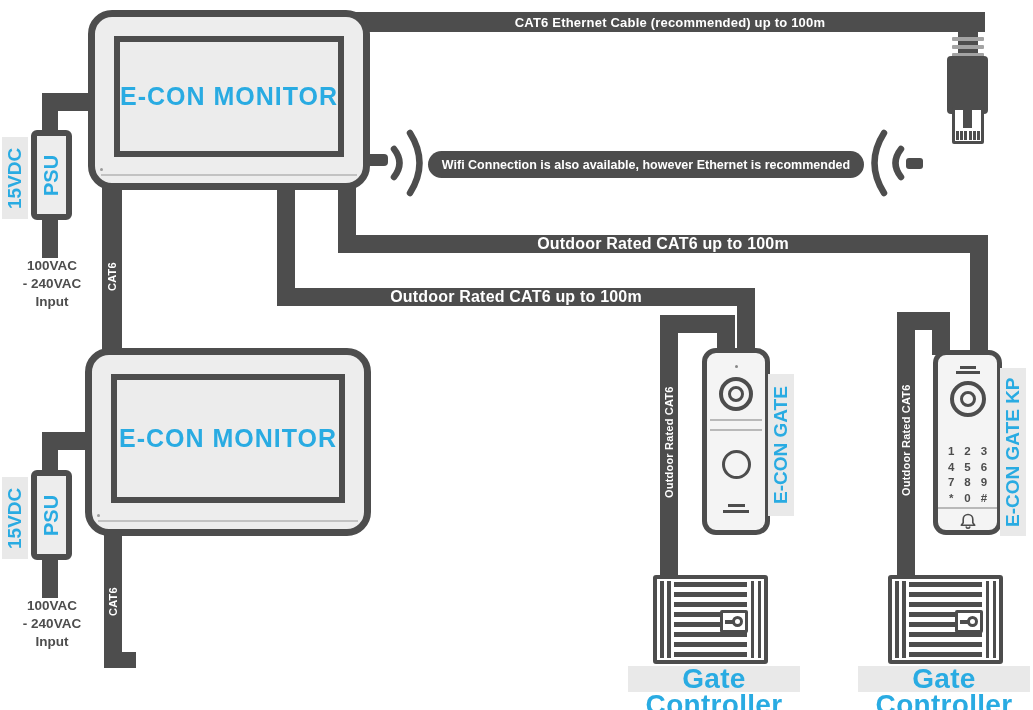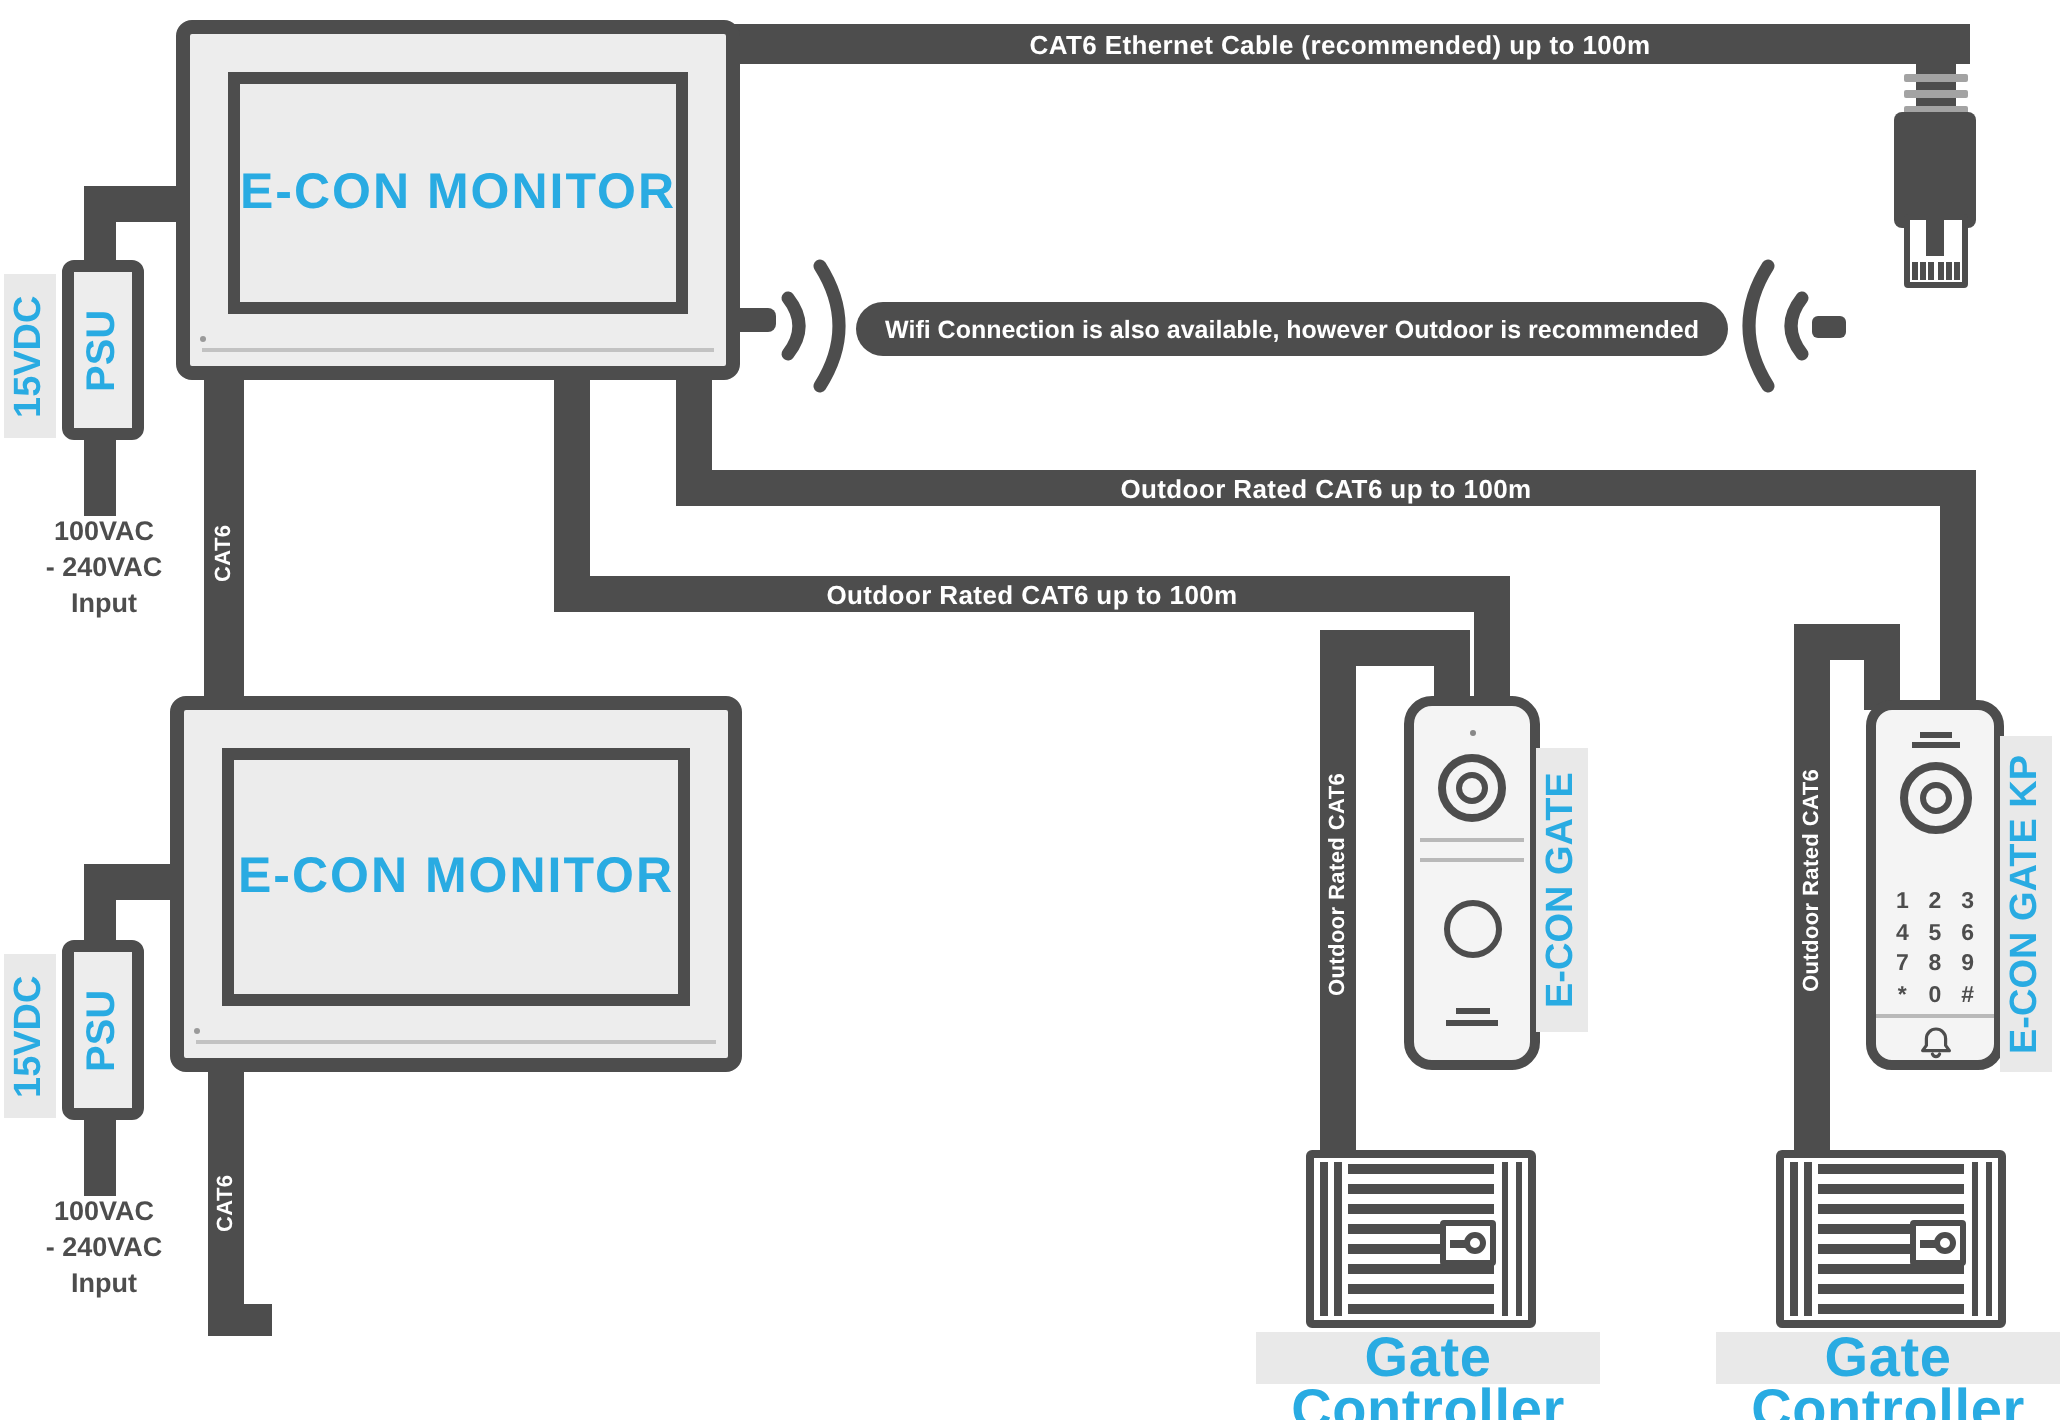--- a/index.html
+++ b/index.html
@@ -1,25 +1,25 @@
 <!DOCTYPE html>
 <html><head>
 <meta charset="utf-8">
 <style>
   html,body{margin:0;padding:0;background:#ffffff;}
   body{font-family:"Liberation Sans", sans-serif;}
   #stage{position:relative;width:1033px;height:710px;background:#ffffff;overflow:hidden;}
   .abs{position:absolute;box-sizing:border-box;}
   .cable{position:absolute;background:#4d4d4d;z-index:1;}
-  .clabel{position:absolute;z-index:2;color:#ffffff;font-weight:bold;font-size:13px;
+  .clabel{position:absolute;z-index:2;color:#ffffff;font-weight:bold;font-size:16px;
           display:flex;align-items:center;justify-content:center;letter-spacing:.2px;}
   .vtext{writing-mode:vertical-rl;transform:rotate(180deg);display:flex;align-items:center;
          justify-content:center;text-align:center;}
   .device{position:absolute;z-index:3;box-sizing:border-box;}
-  .monitor{background:#ededed;border:7px solid #4d4d4d;border-radius:8px;}
+  .monitor{background:#ededed;border:7px solid #4d4d4d;border-radius:24px;}
   .screen{position:absolute;left:19px;right:19px;top:19px;bottom:26px;border:6px solid #4d4d4d;
           background:#ececec;display:flex;align-items:center;justify-content:center;}
   .montext{color:#29abe2;font-size:25px;font-weight:bold;letter-spacing:1px;white-space:nowrap;}
   .chinline{position:absolute;left:6px;right:6px;bottom:7px;height:2px;background:#c2c2c2;}
   .chindot{position:absolute;left:5px;bottom:12px;width:3px;height:3px;border-radius:50%;background:#9a9a9a;}
   .psu{background:#ededed;border:6px solid #4d4d4d;border-radius:6px;display:flex;
        align-items:center;justify-content:center;}
   .bluev{color:#29abe2;font-weight:bold;z-index:4;}
   .hl{background:#e9e9e9;}
   .vactext{position:absolute;z-index:2;color:#4d4d4d;font-size:13.5px;font-weight:bold;
@@ -95,21 +95,21 @@
     <path d="M 6 21 Q 17 35 6 49" fill="none" stroke="#4d4d4d" stroke-width="6.5" stroke-linecap="round"></path>
     <path d="M 22 5 Q 41 35 22 65" fill="none" stroke="#4d4d4d" stroke-width="6.5" stroke-linecap="round"></path>
   </svg>
 
   <svg class="abs" style="left:864px;top:128px;z-index:2;" width="44" height="70" viewBox="0 0 44 70">
     <path d="M 20 5 Q 1 35 20 65" fill="none" stroke="#4d4d4d" stroke-width="6.5" stroke-linecap="round"></path>
     <path d="M 37 21 Q 26 35 37 49" fill="none" stroke="#4d4d4d" stroke-width="6.5" stroke-linecap="round"></path>
   </svg>
 
   <div class="abs" style="left:428px;top:151px;width:436px;height:27px;background:#4d4d4d;border-radius:14px;z-index:2;
-              display:flex;align-items:center;justify-content:center;color:#fff;font-size:12.5px;font-weight:bold;white-space:nowrap;">Wifi Connection is also available, however Outdoor is recommended</div>
+              display:flex;align-items:center;justify-content:center;color:#fff;font-size:12.5px;font-weight:bold;white-space:nowrap;">Wifi Connection is also available, however Ethernet is recommended</div>
 
   <div class="abs" style="left:952px;top:37px;width:32px;height:20px;z-index:3;display:flex;flex-direction:column;justify-content:space-between;">
     <div style="height:4px;background:#a3a3a3;border-radius:1px;"></div>
     <div style="height:4px;background:#a3a3a3;border-radius:1px;"></div>
     <div style="height:4px;background:#a3a3a3;border-radius:1px;"></div>
   </div>
   <div class="abs" style="left:947px;top:56px;width:41px;height:58px;background:#4d4d4d;border-radius:4px;z-index:3;"></div>
   <div class="abs" style="left:952px;top:107px;width:32px;height:37px;background:#ffffff;border:3px solid #4d4d4d;border-radius:2px;z-index:4;">
     <div style="position:absolute;left:8px;top:0;width:9px;height:18px;background:#4d4d4d;"></div>
     <div style="position:absolute;left:1px;right:1px;bottom:1px;height:9px;display:flex;justify-content:space-between;">

